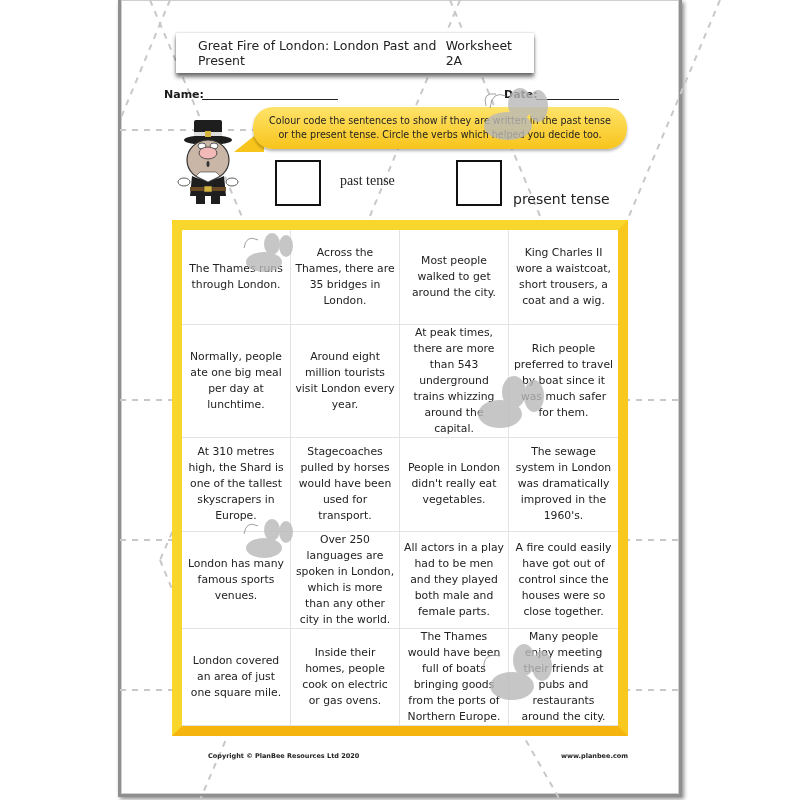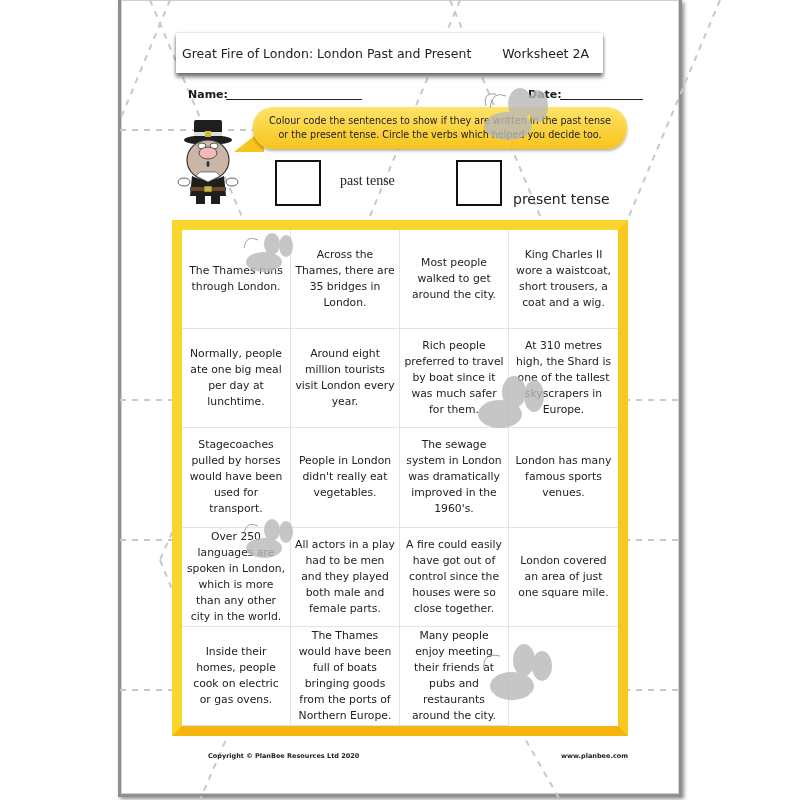--- a/index.html
+++ b/index.html
@@ -9,26 +9,26 @@
     }
     .page {
       position: absolute; left: 118px; top: 0; width: 564px; height: 797px;
       background: #ffffff;
       border: 3px solid #8f8f8f; border-top: none;
       box-shadow: 2px 2px 4px rgba(0,0,0,0.45), inset 0 0 0 1px #cfcfcf;
       box-sizing: border-box;
     }
     .watermark { position: absolute; inset: 0; pointer-events: none; }
     .title-box {
-      position: absolute; left: 176px; top: 33px; width: 427px; height: 40px;
+      position: absolute; left: 176px; top: 33px; width: 358px; height: 40px;
       background: #fff; box-shadow: 0 4px 4px rgba(0,0,0,0.55), 0 0 2px rgba(0,0,0,0.25);
       display: flex; align-items: center; justify-content: space-between;
-      padding: 0 14px 0 6px; box-sizing: border-box; font-size: 12.5px; color: #222;
+      padding: 0 14px 0 22px; box-sizing: border-box; font-size: 12.5px; color: #222;
     }
-    .name-row { position: absolute; top: 88px; left: 188px; width: 455px; height: 18px; font-size: 11px; font-weight: bold; }
+    .name-row { position: absolute; top: 88px; left: 164px; width: 455px; height: 18px; font-size: 11px; font-weight: bold; }
     .name-label { position: absolute; left: 0; top: 0; }
     .name-line { position: absolute; left: 38px; top: 11px; width: 136px; border-bottom: 1px solid #222; }
     .date-label { position: absolute; left: 340px; top: 0; }
     .date-line { position: absolute; left: 372px; top: 11px; width: 83px; border-bottom: 1px solid #222; }
     .bubble {
       position: absolute; left: 253px; top: 107px; width: 374px; height: 42px;
       background: linear-gradient(#ffe36a, #f7c41b); border-radius: 20px;
       box-shadow: 0 2px 3px rgba(0,0,0,0.3);
       display: flex; align-items: center; justify-content: center; text-align: center;
       font-size: 9.6px; line-height: 14px; color: #222; padding: 0 10px; box-sizing: border-box;
@@ -132,20 +132,21 @@
 <span class="key-label" style="left:513px; top:191px;">present tense</span>
 
 <div class="frame">
   <div class="frame-inner">
     <div class="cell">The Thames runs through London.</div>
     <div class="cell">Across the Thames, there are 35 bridges in London.</div>
     <div class="cell">Most people walked to get around the city.</div>
     <div class="cell">King Charles II wore a waistcoat, short trousers, a coat and a wig.</div>
     <div class="cell">Normally, people ate one big meal per day at lunchtime.</div>
     <div class="cell">Around eight million tourists visit London every year.</div>
+    <div class="cell">At peak times, there are more than 543 underground trains whizzing around the capital.</div>
     <div class="cell">Rich people preferred to travel by boat since it was much safer for them.</div>
     <div class="cell">At 310 metres high, the Shard is one of the tallest skyscrapers in Europe.</div>
     <div class="cell">Stagecoaches pulled by horses would have been used for transport.</div>
     <div class="cell">People in London didn't really eat vegetables.</div>
     <div class="cell">The sewage system in London was dramatically improved in the 1960's.</div>
     <div class="cell">London has many famous sports venues.</div>
     <div class="cell">Over 250 languages are spoken in London, which is more than any other city in the world.</div>
     <div class="cell">All actors in a play had to be men and they played both male and female parts.</div>
     <div class="cell">A fire could easily have got out of control since the houses were so close together.</div>
     <div class="cell">London covered an area of just one square mile.</div>

